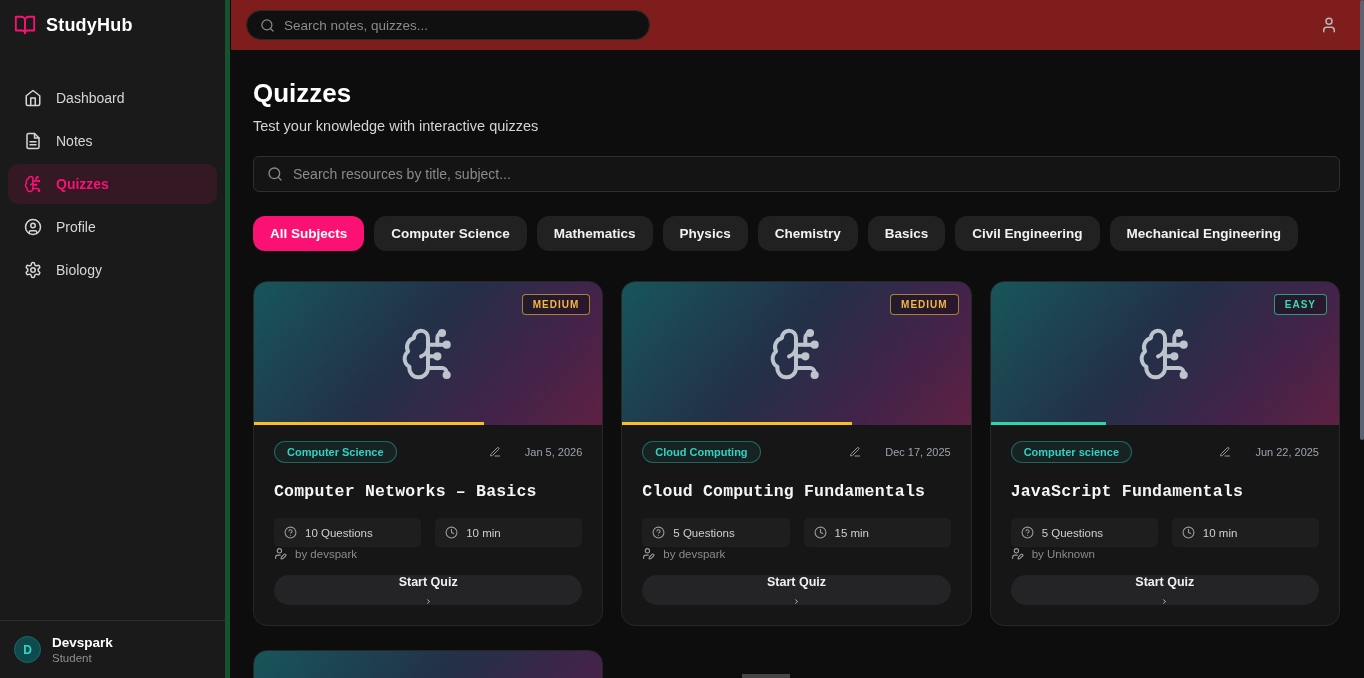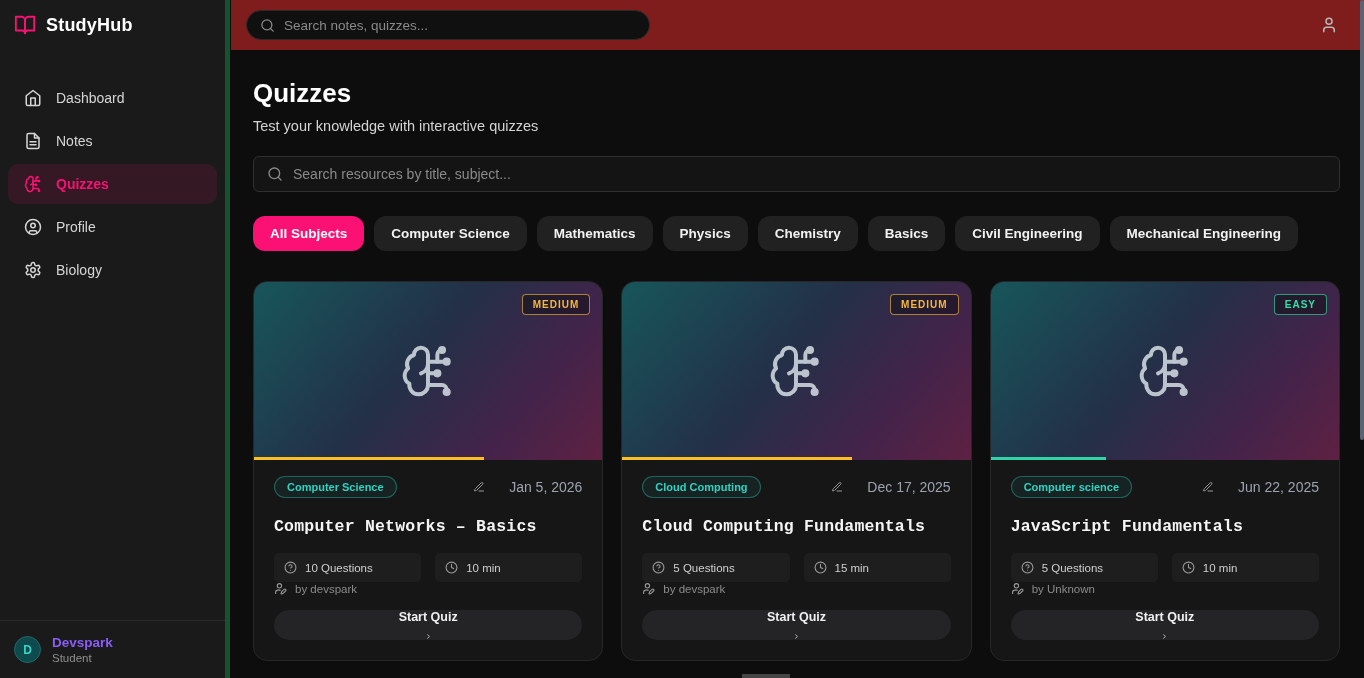--- a/index.html
+++ b/index.html
@@ -28,21 +28,21 @@
   .nav-item.active { background:rgba(250,17,115,.12); color:#fa1173; font-weight:600; }
   .sidebar-user {
     margin-top:auto; border-top:1px solid #2b2b2b; padding:14px;
     display:flex; gap:11px; align-items:center; cursor:pointer;
   }
   .avatar {
     width:27px; height:27px; border-radius:50%; flex:0 0 27px;
     background:#0f4a4d; color:#35d6c8; border:1px solid #1d6a6b;
     font-weight:700; font-size:12px; display:flex; align-items:center; justify-content:center;
   }
-  .user-name { font-size:13.5px; font-weight:700; color:#8b5cf6; }
+  .user-name { font-size:13.5px; font-weight:700; color:#ffffff; }
   .user-role { font-size:11.5px; color:#8f8f8f; margin-top:2px; }
 
   
   .topbar {
     position:absolute; left:231px; right:0; top:0; height:50px;
     background:#7f1d1d; display:flex; align-items:center;
     justify-content:space-between; padding:0 22px 0 15px;
   }
   .search-pill {
     width:404px; height:30px; background:#101010;
@@ -88,21 +88,21 @@
   
   .cards {
     margin-top:30px; display:grid; grid-template-columns:repeat(3, 1fr);
     gap:24px 18px;
   }
   .card {
     background:#161616; border:1px solid #27272a; border-radius:14px;
     overflow:hidden;
   }
   .banner {
-    height:178px; position:relative;
+    height:143px; position:relative;
     background:linear-gradient(130deg,#17565a 0%,#233048 45%,#43234a 75%,#5e2142 100%);
     display:flex; align-items:center; justify-content:center;
   }
   .banner .brain { color:#c9d1d9; opacity:.92; }
   .badge {
     position:absolute; top:12px; right:12px; font-size:10px; font-weight:700;
     letter-spacing:1px; padding:4px 10px; border-radius:4px;
     background:rgba(10,10,10,.45);
   }
   .badge.medium { color:#f6b73c; border:1px solid rgba(246,183,60,.65); }
@@ -111,21 +111,21 @@
   .bar.medium { width:66%; background:#fbbf24; }
   .bar.easy   { width:33%; background:#2fd4a7; }
 
   .card-body { padding:16px 20px 20px; }
   .row1 { display:flex; justify-content:space-between; align-items:center; }
   .tag {
     font-size:11px; font-weight:700; color:#2ed3c2;
     background:rgba(46,211,194,.07); border:1px solid rgba(46,211,194,.38);
     padding:4px 12px; border-radius:999px;
   }
-  .date { font-size:14px; color:#9ca3af; display:flex; gap:24px; align-items:center;justify-content:center; }
+  .date { font-size:11px; color:#9ca3af; display:flex; gap:24px; align-items:center;justify-content:center; }
   .quiz-title { margin-top:19px; font-size:16.5px; font-weight:700; color:#f5f5f5; letter-spacing:.2px;font-family:Liberation Mono, monospace; }
   .stats { display:flex; gap:14px; margin-top:17px; }
   .stat {
     flex:1; background:#1e1e1f; border-radius:5px; padding:8px 10px;
     font-size:11.5px; color:#cfcfcf; display:flex; align-items:center; gap:8px;
   }
   .stat svg, .author svg, .date svg { color:#9a9a9a; flex:0 0 auto; }
   .author { font-size:11.5px; color:#8b8b8b; display:flex; align-items:center; gap:8px; }
   .cta {
     margin-top:15px; width:100%; height:30px; background:#242427; border:none;

